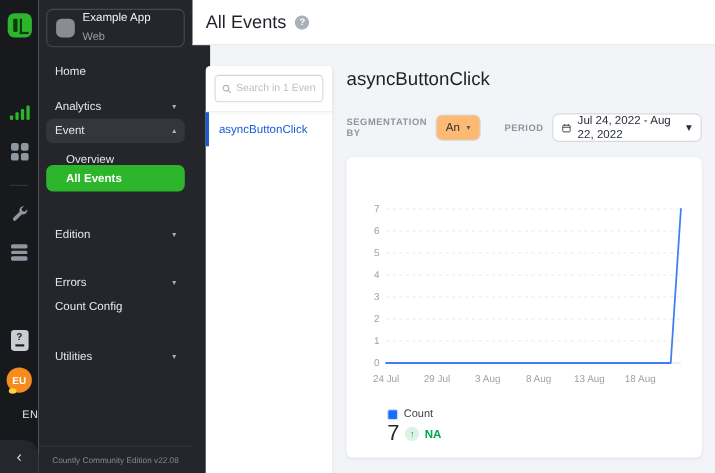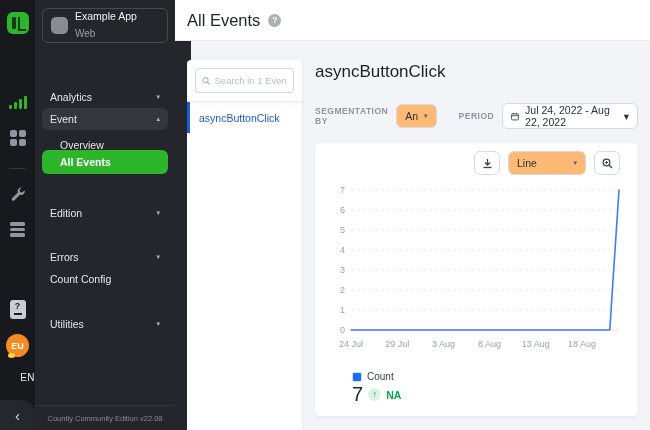--- a/index.html
+++ b/index.html
@@ -127,20 +127,23 @@
 
   <div class="sidenav">
     <div class="appbox">
       <span class="appicon"></span>
       <span>
         <span class="nm" style="display:block;">Example App</span>
         <span class="tp">Web</span>
       </span>
     </div>
 
+    <div class="nav-item" style="top:54px;">
+      <span>Home</span>
+    </div>
     <div class="nav-item" style="top:86px;">
       <span>Analytics</span>
       <span class="chev">▾</span>
     </div>
     <div class="nav-item expanded" style="top:108px;">
       <span>Event</span>
       <span class="chev">▴</span>
     </div>
     <div class="nav-item nav-sub" style="top:134px;">
       <span>Overview</span>
@@ -200,41 +203,20 @@
         <line x1="0.8" y1="4.4" x2="10.2" y2="4.4" stroke="#3a4047" stroke-width="1.2"></line>
         <line x1="3.2" y1="0.4" x2="3.2" y2="2.4" stroke="#3a4047" stroke-width="1.2"></line>
         <line x1="7.8" y1="0.4" x2="7.8" y2="2.4" stroke="#3a4047" stroke-width="1.2"></line>
       </svg>
       <span>Jul 24, 2022 - Aug 22, 2022</span>
       <span class="chev">▾</span>
     </span>
   </div>
 
   <div class="chart-card">
-    <div class="chart-toolbar">
-      <span class="icon-btn">
-        <svg width="11" height="11" viewBox="0 0 11 11">
-          <line x1="5.5" y1="1" x2="5.5" y2="6.5" stroke="#3a4148" stroke-width="1.3"></line>
-          <polyline points="3,4.5 5.5,7 8,4.5" fill="none" stroke="#3a4148" stroke-width="1.3"></polyline>
-          <line x1="1.5" y1="9.5" x2="9.5" y2="9.5" stroke="#3a4148" stroke-width="1.3"></line>
-        </svg>
-      </span>
-      <span class="select type-select">
-        <span>Line</span>
-        <span class="chev">▾</span>
-      </span>
-      <span class="icon-btn">
-        <svg width="11" height="11" viewBox="0 0 11 11">
-          <circle cx="4.5" cy="4.5" r="3.4" fill="none" stroke="#3a4148" stroke-width="1.2"></circle>
-          <line x1="7" y1="7" x2="10" y2="10" stroke="#3a4148" stroke-width="1.2"></line>
-          <line x1="3" y1="4.5" x2="6" y2="4.5" stroke="#3a4148" stroke-width="1"></line>
-          <line x1="4.5" y1="3" x2="4.5" y2="6" stroke="#3a4148" stroke-width="1"></line>
-        </svg>
-      </span>
-    </div>
 
     <svg class="chart-svg" width="296" height="178" viewBox="0 0 296 178">
         <line x1="22" y1="147" x2="290" y2="147" stroke="#dfe3e8" stroke-width="1" stroke-dasharray="none"></line>
         <text x="16" y="150" text-anchor="end" class="tick">0</text>
         <line x1="22" y1="127" x2="290" y2="127" stroke="#e7eaee" stroke-width="1" stroke-dasharray="3 3"></line>
         <text x="16" y="130" text-anchor="end" class="tick">1</text>
         <line x1="22" y1="107" x2="290" y2="107" stroke="#e7eaee" stroke-width="1" stroke-dasharray="3 3"></line>
         <text x="16" y="110" text-anchor="end" class="tick">2</text>
         <line x1="22" y1="87" x2="290" y2="87" stroke="#e7eaee" stroke-width="1" stroke-dasharray="3 3"></line>
         <text x="16" y="90" text-anchor="end" class="tick">3</text>

